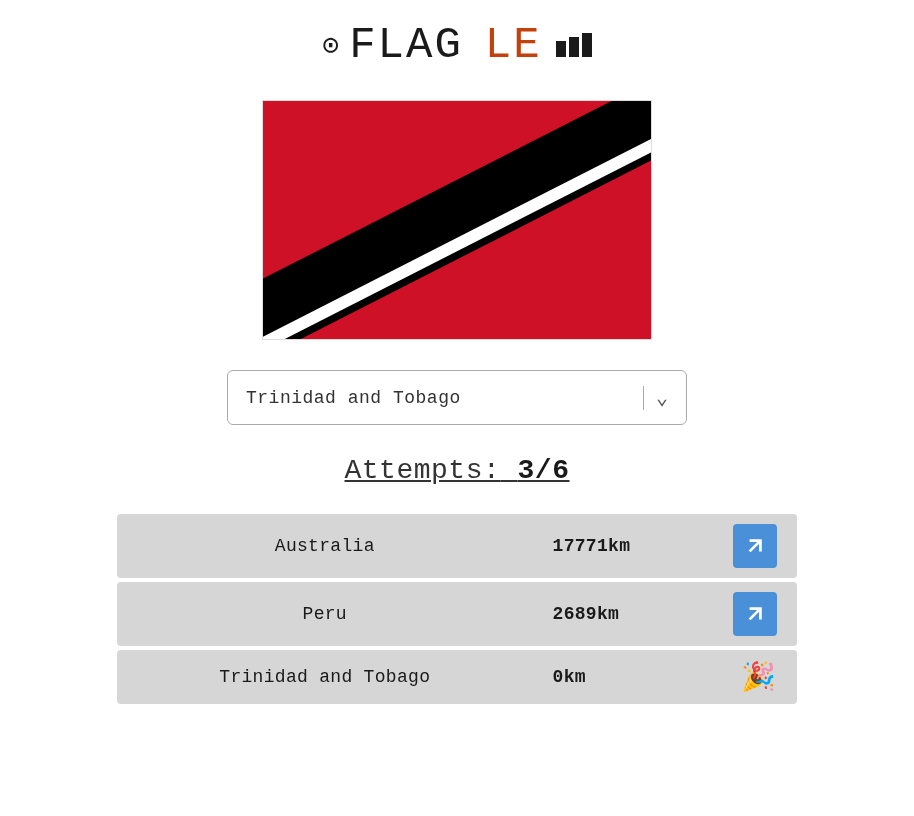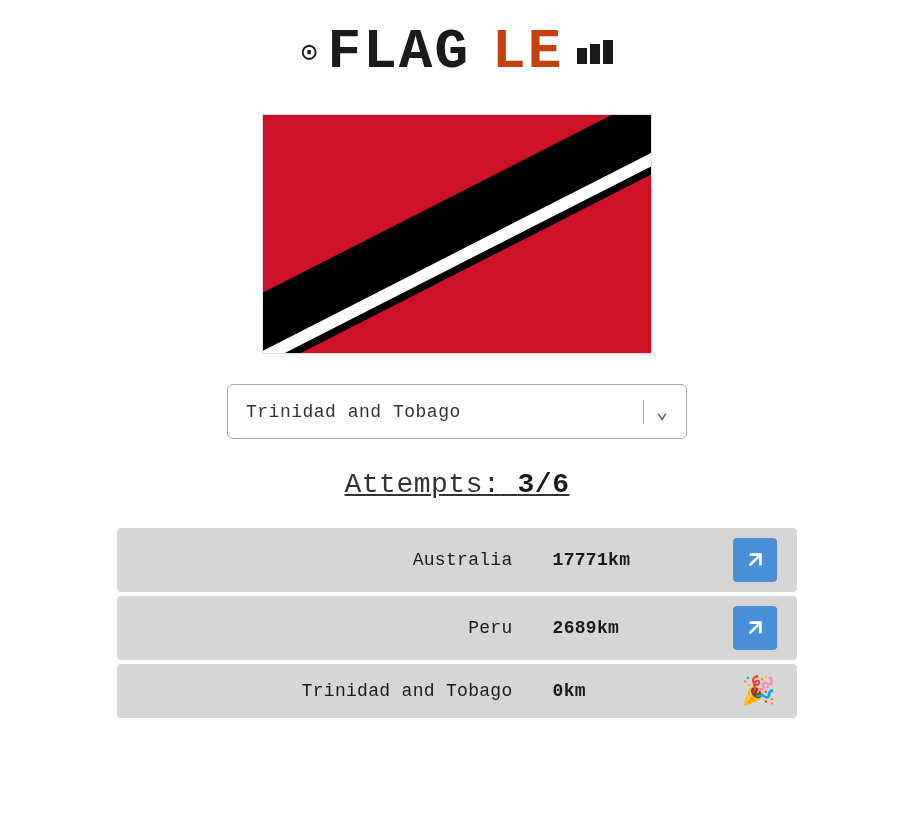--- a/index.html
+++ b/index.html
@@ -22,22 +22,22 @@
     
     .header {
       display: flex;
       align-items: center;
       justify-content: center;
       gap: 6px;
       margin-bottom: 30px;
     }
 
     .header-logo {
-      font-size: 56px;
-      font-weight: 700;
+      font-size: 44px;
+      font-weight: 400;
       letter-spacing: 2px;
       display: flex;
       align-items: center;
     }
 
     .logo-black {
       color: #1a1a1a;
     }
 
     .logo-blue {
@@ -179,21 +179,21 @@
 
     .result-row td {
       padding: 16px 20px;
       font-size: 18px;
       color: #1a1a1a;
       letter-spacing: 0.3px;
     }
 
     .result-row td:first-child {
       border-radius: 4px 0 0 4px;
-      text-align: right;
+      text-align: center;
       width: 55%;
     }
 
     .result-row td:nth-child(2) {
       text-align: left;
       font-weight: 700;
       width: 25%;
     }
 
     .result-row td:last-child {

